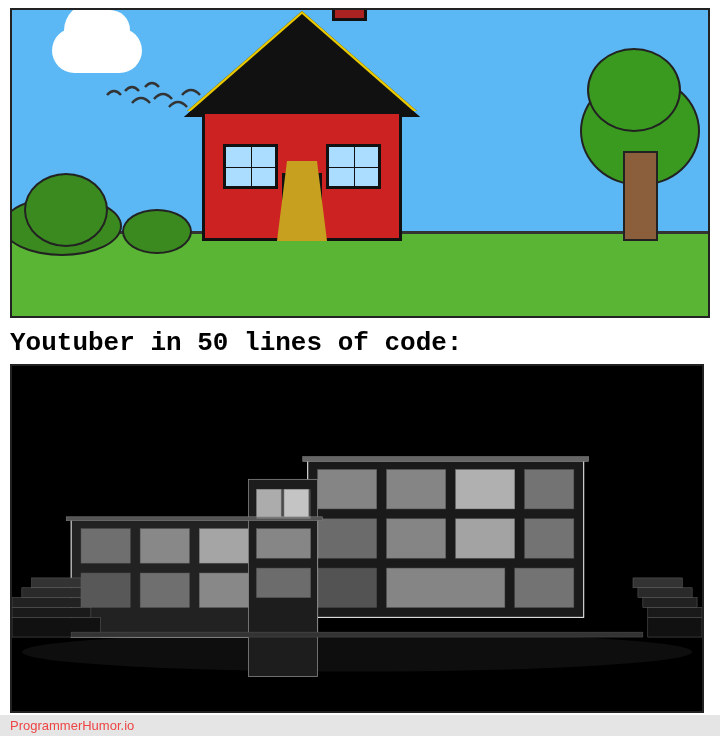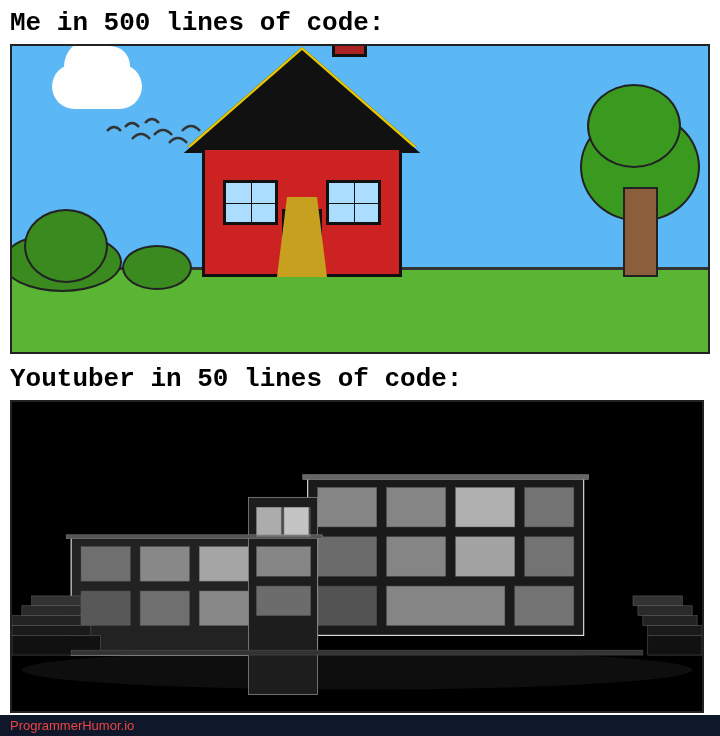--- a/index.html
+++ b/index.html
@@ -308,38 +308,37 @@
 
     
     .modern-building-svg {
       width: 100%;
       height: 100%;
     }
 
     
     .footer {
       padding: 3px 10px;
-      background: #0f172a;
+      background: #e5e5e5;
     }
     .footer-text {
       font-size: 13px;
       color: #555;
       font-family: Arial, sans-serif;
     }
     .footer-text span {
       color: #e44;
     }
   </style>
 </head>
 <body>
 
 <div class="meme-container">
 
   <div class="top-section">
-    <div class="top-label">Me in 500 lines of code:</div>
 
     <div class="cartoon-scene">
 
       <div class="cloud cloud1"></div>
 
       <svg style="position:absolute;top:55px;left:85px;width:130px;height:50px;" viewBox="0 0 130 50">
         <path d="M10,30 Q17,22 24,30" stroke="#333" stroke-width="2.5" fill="none"></path>
         <path d="M28,26 Q35,18 42,26" stroke="#333" stroke-width="2.5" fill="none"></path>
         <path d="M48,22 Q55,14 62,22" stroke="#333" stroke-width="2.5" fill="none"></path>
         <path d="M35,38 Q44,28 53,38" stroke="#333" stroke-width="2.5" fill="none"></path>

